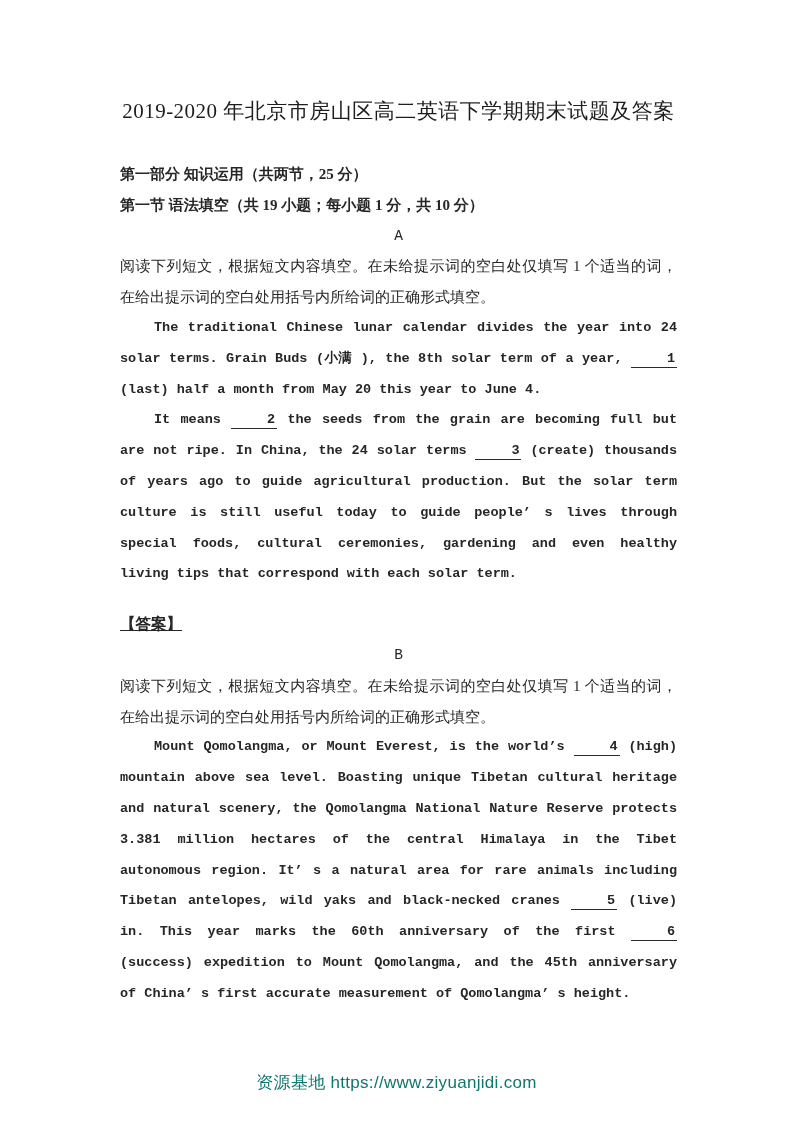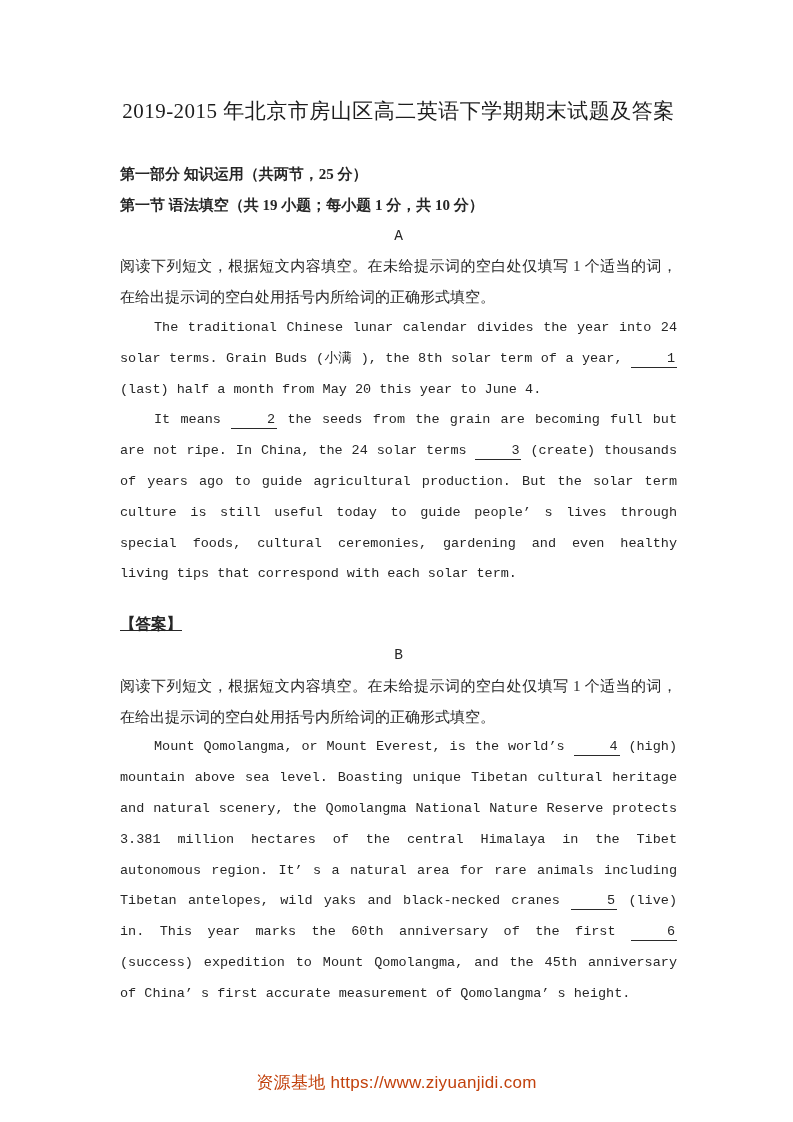--- a/index.html
+++ b/index.html
@@ -34,20 +34,21 @@
   p {
     margin: 0;
     font-size: 15px;
     line-height: 30.8px;
     text-align: justify;
   }
   .bold { font-weight: 700; }
   .en {
     font-family: "Liberation Mono", "DejaVu Sans Mono", monospace;
     font-size: 13.5px;
+    font-weight: bold;
   }
   .indent { text-indent: 34px; }
   .marker {
     text-align: center;
     font-family: "Liberation Mono", "DejaVu Sans Mono", monospace;
     font-size: 14.5px;
   }
   .answer-label {
     margin-top: 19px;
     font-size: 15.5px;
@@ -63,30 +64,30 @@
     line-height: 16px;
   }
   .footer {
     position: absolute;
     left: 0;
     right: 0;
     bottom: 28px;
     text-align: center;
     font-family: "Liberation Sans", "DejaVu Sans", sans-serif;
     font-size: 17px;
-    color: #c2410c;
+    color: #0f766e;
     letter-spacing: 0.3px;
   }
 </style>
 </head>
 <body>
 
 <div class="page">
 
-  <h1 class="title">2019-2015 年北京市房山区高二英语下学期期末试题及答案</h1>
+  <h1 class="title">2019-2020 年北京市房山区高二英语下学期期末试题及答案</h1>
 
 
   <p class="bold">第一部分 知识运用（共两节，25 分）</p>
 
   <p class="bold">第一节 语法填空（共 19 小题；每小题 1 分，共 10 分）</p>
 
   <p class="marker">A</p>
 
   <p>阅读下列短文，根据短文内容填空。在未给提示词的空白处仅填写 1 个适当的词， 在给出提示词的空白处用括号内所给词的正确形式填空。</p>
 

